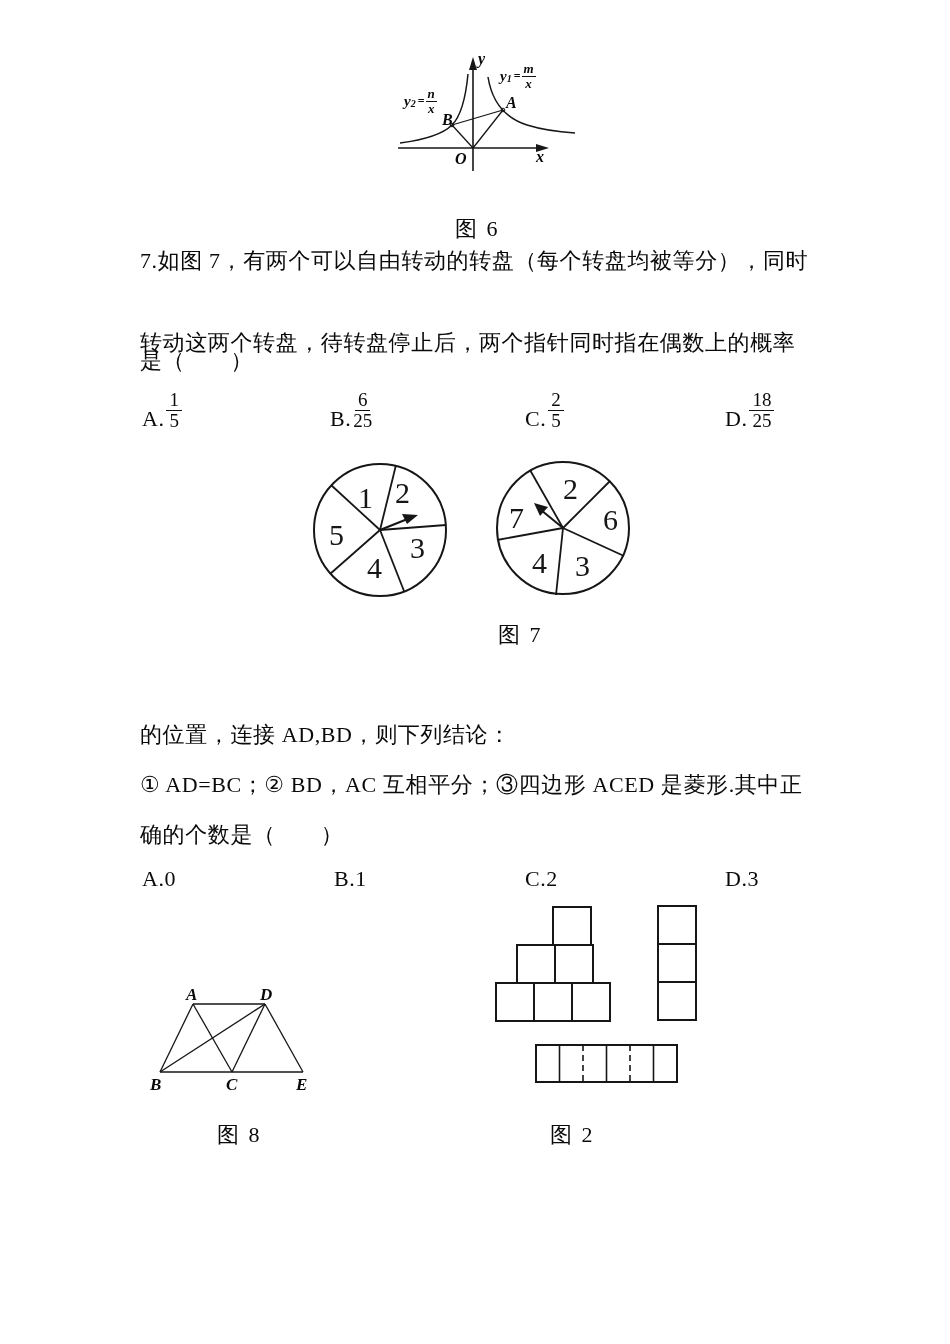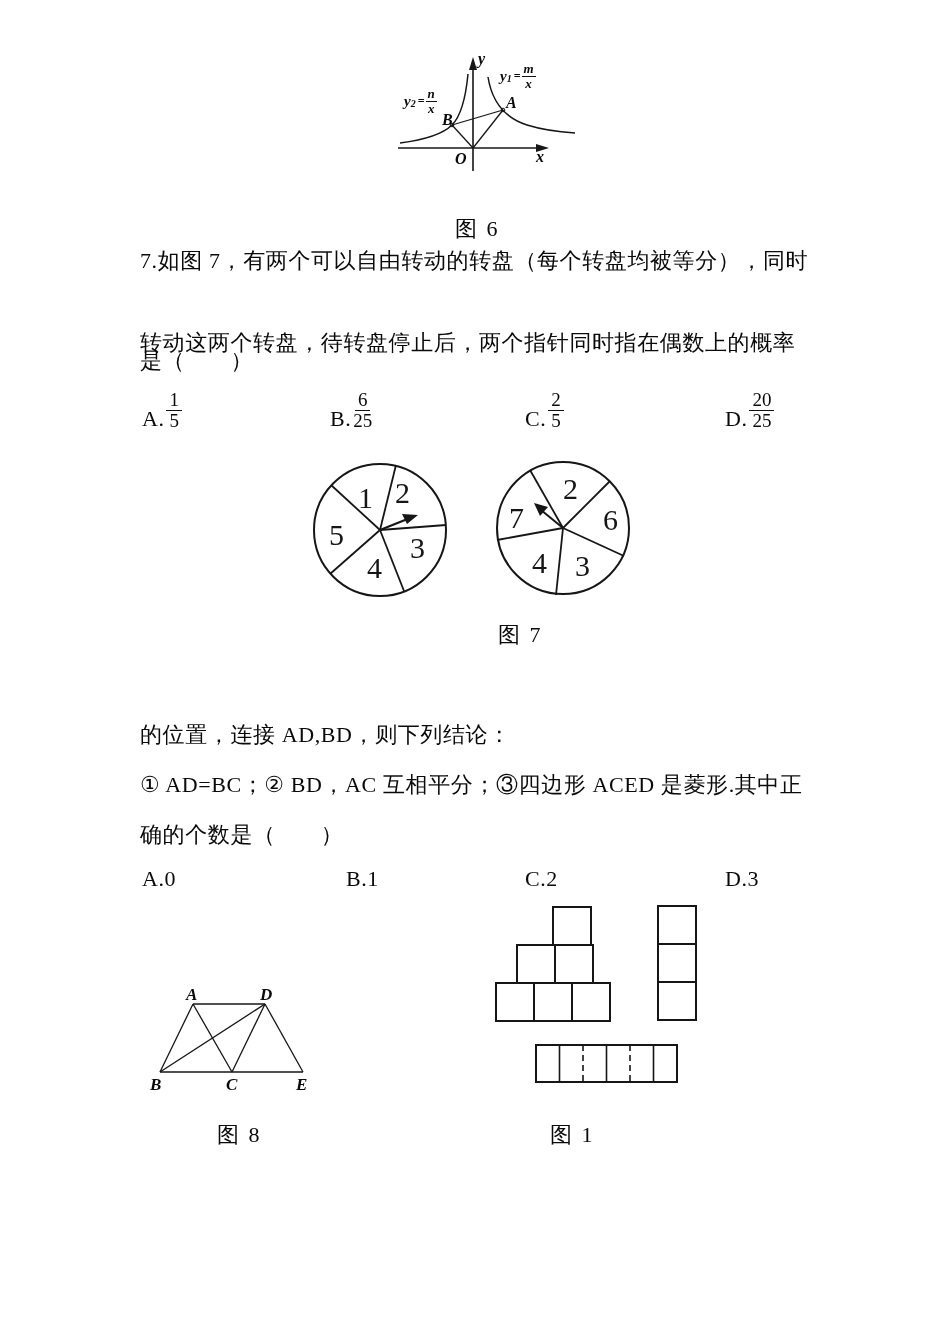--- a/index.html
+++ b/index.html
@@ -97,21 +97,21 @@
   <div class="opt" style="left:525px;top:384px;height:48px;">
     <span class="letter">C.</span>
     <span class="frac">
         <span class="num">2</span>
         <span class="den">5</span>
       </span>
   </div>
   <div class="opt" style="left:725px;top:384px;height:48px;">
     <span class="letter">D.</span>
     <span class="frac">
-        <span class="num">20</span>
+        <span class="num">18</span>
         <span class="den">25</span>
       </span>
   </div>
 
   <svg style="left:310px;top:460px;" width="140" height="140" viewBox="0 0 140 140">
     <circle cx="70" cy="70" r="66" stroke-width="2"></circle>
     <g stroke-width="1.8">
       <line x1="70" y1="70" x2="86" y2="5"></line>
       <line x1="70" y1="70" x2="136" y2="65"></line>
       <line x1="70" y1="70" x2="94" y2="131"></line>
@@ -149,21 +149,21 @@
     <text class="spin-num" x="16" y="70">7</text>
   </svg>
 
   <div class="caption" style="left:462px;top:620px;margin-left:36px;">图 7</div>
 
   <div class="tline" style="top:720px;">的位置，连接 AD,BD，则下列结论：</div>
   <div class="tline" style="top:820px;">确的个数是（　　）</div>
   <div class="tline" style="top:770px;">① AD=BC；② BD，AC 互相平分；③四边形 ACED 是菱形.其中正</div>
 
   <div class="q8opt" style="left:142px;top:866px;">A.0</div>
-  <div class="q8opt" style="left:346px;top:866px;text-align:center;">B.1</div>
+  <div class="q8opt" style="left:334px;top:866px;text-align:center;">B.1</div>
   <div class="q8opt" style="left:525px;top:866px;text-align:center;">C.2</div>
   <div class="q8opt" style="left:725px;top:866px;">D.3</div>
 
   <svg style="left:145px;top:980px;" width="175" height="105" viewBox="0 0 175 105">
     <g stroke-width="1.3">
       <line x1="48" y1="24" x2="120" y2="24"></line>
       <line x1="15" y1="92" x2="158" y2="92"></line>
       <line x1="48" y1="24" x2="15" y2="92"></line>
       <line x1="48" y1="24" x2="87" y2="92"></line>
       <line x1="15" y1="92" x2="120" y2="24"></line>
@@ -203,16 +203,16 @@
       <line x1="25.5" y1="2" x2="25.5" y2="39"></line>
       <line x1="72.5" y1="2" x2="72.5" y2="39"></line>
       <line x1="119.5" y1="2" x2="119.5" y2="39"></line>
     </g>
     <g stroke-width="1.6" stroke-dasharray="6,4">
       <line x1="49" y1="2" x2="49" y2="39"></line>
       <line x1="96" y1="2" x2="96" y2="39"></line>
     </g>
   </svg>
 
-  <div class="caption" style="left:550px;top:1120px;">图 1</div>
+  <div class="caption" style="left:550px;top:1120px;">图 2</div>
 
 
 </div>
 
 </body></html>

